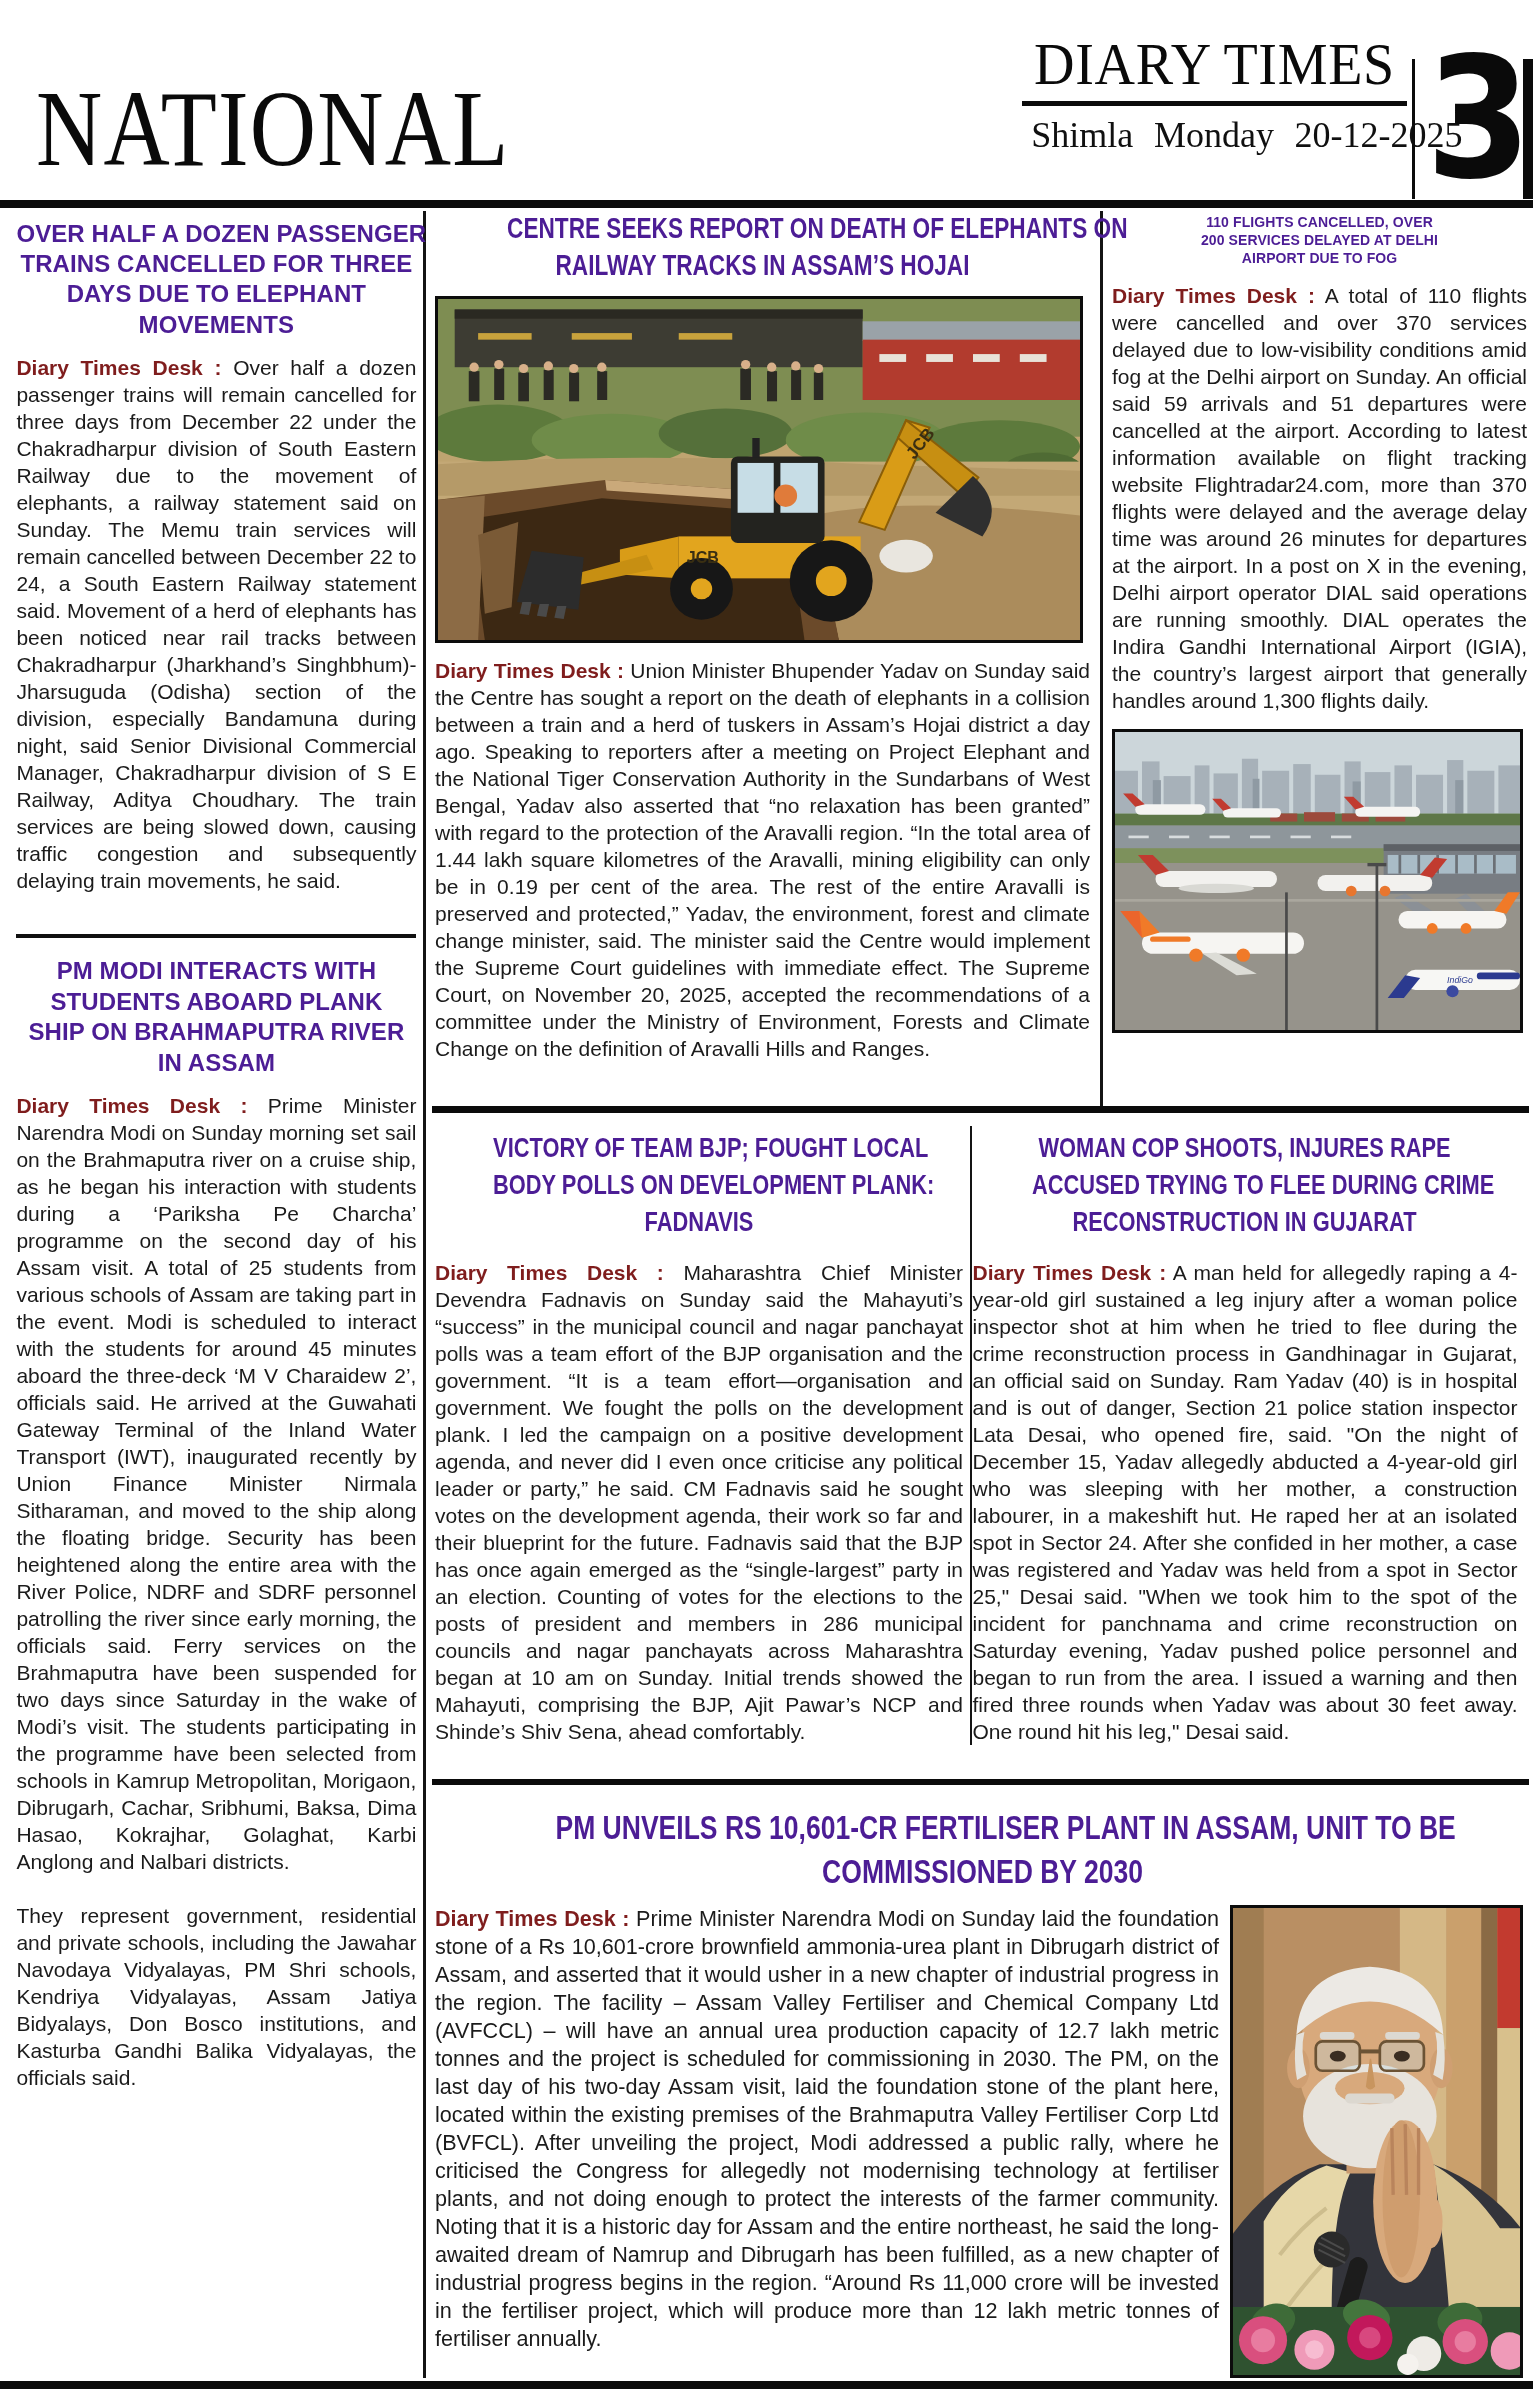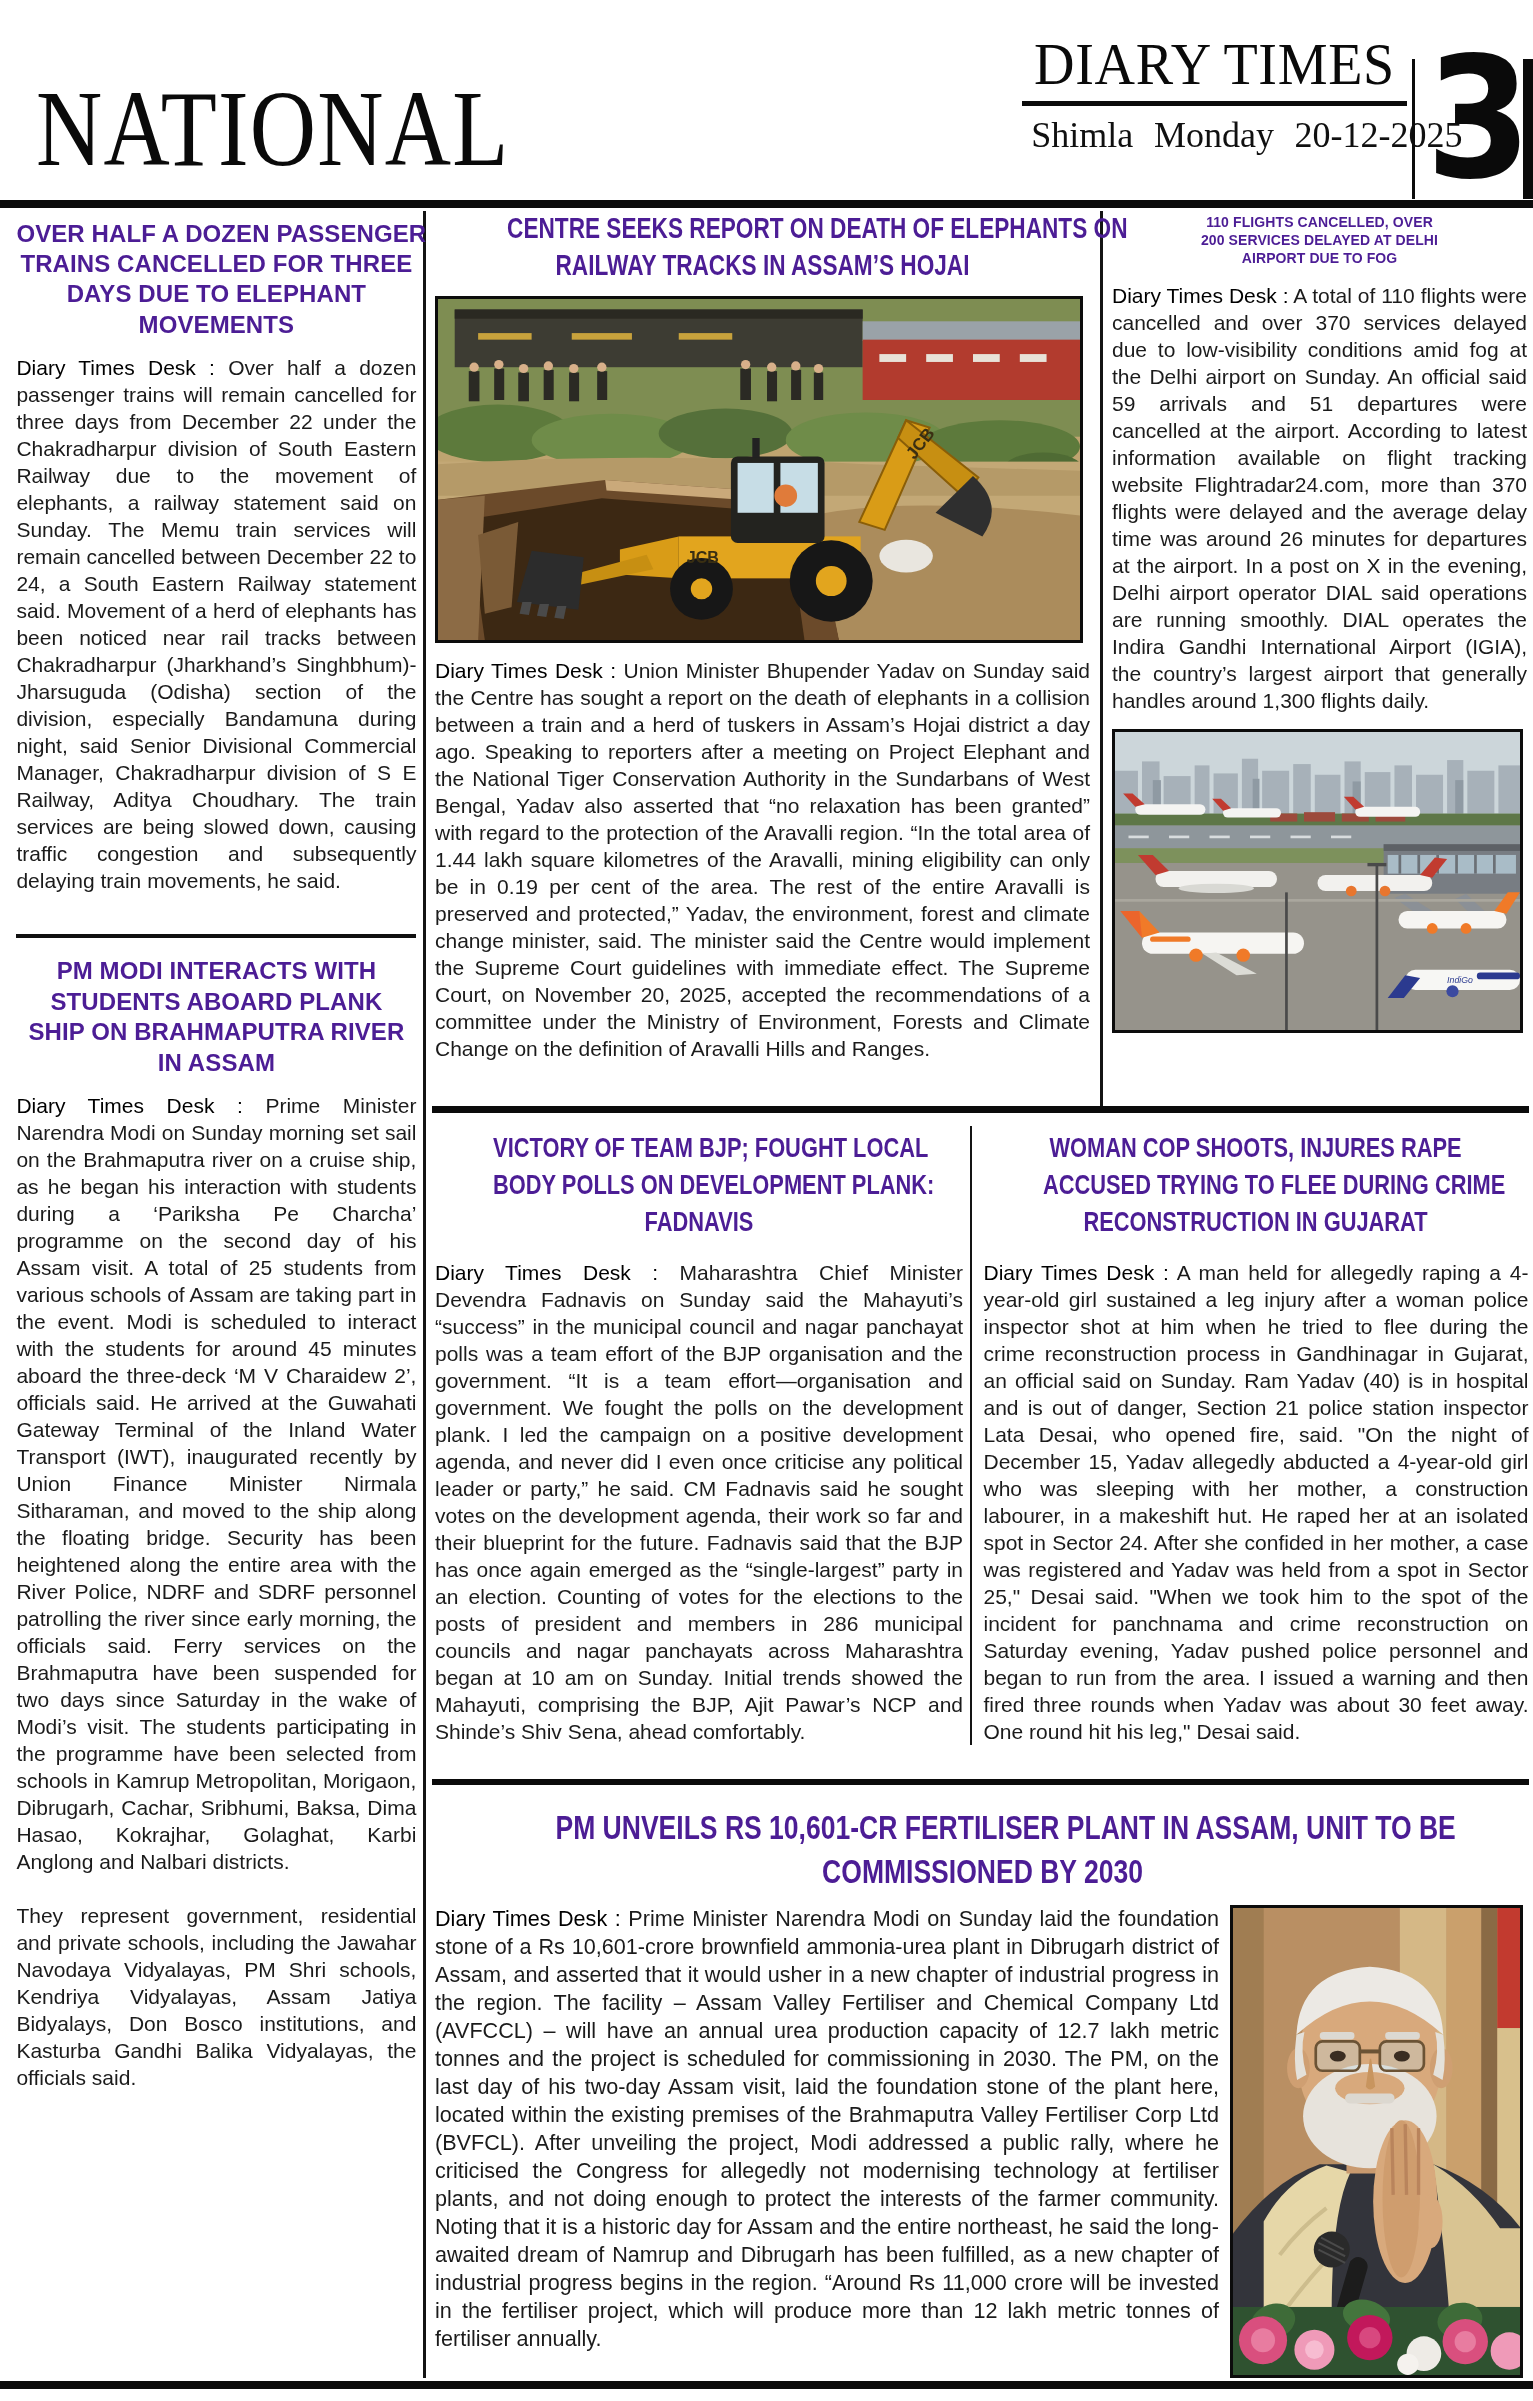--- a/index.html
+++ b/index.html
@@ -31,38 +31,38 @@
   .bottom-rule{position:absolute;left:0;top:2381px;width:1533px;height:8.2px;background:#0b0b0b;}
   .divider-left{height:4.1px;background:#101010;margin:40px 0 18px 0;}
 
   
   .col-left{position:absolute;left:16.4px;top:213px;width:400px;}
   .col-center{position:absolute;left:435px;top:207px;width:655px;}
   .col-right{position:absolute;left:1112px;top:207px;width:415px;}
   .midrow{position:absolute;left:435px;top:1126px;width:1095px;display:flex;}
   .mid-left{width:528px;}
   .mid-div{width:2.7px;background:#141414;margin:0 0 0 6.8px;}
-  .mid-right{width:545px;padding-left:11px;}
+  .mid-right{width:545px;padding-left:0;}
   .bottom-sec{position:absolute;left:435px;top:1798px;width:1095px;}
   .bottom-row{display:flex;margin-top:12.3px;}
   .bottom-body-wrap{width:784px;padding-right:11px;}
 
   
   .hl{font-weight:700;text-align:center;color:#4c1d95;margin:0;}
   .hl-line{display:block;white-space:nowrap;}
   .hl-sm{font-size:24px;line-height:1.27;letter-spacing:0.1px;}
   .hl-sm2{font-size:14px;line-height:1.3;letter-spacing:0.1px;}
   .hl-md{font-size:29px;line-height:1.3;}
   .hl-mdr{font-size:28px;line-height:1.32;}
   .hl-lg{font-size:34px;line-height:1.3;}
   .cond .hl-line{transform:scaleX(.78);transform-origin:50% 50%;}
 
   
   .body{font-size:21px;line-height:27px;text-align:justify;margin:0;color:#1b1b1b;}
-  .body .lead{font-weight:400;color:#000000;}
+  .body .lead{font-weight:700;color:#7f1d1d;}
   .mt{margin-top:27px;}
   .body-lg{font-size:21.6px;line-height:28px;}
   .col-left .hl{margin:5.5px 0 13.7px 0;}
   .col-center .hl{margin:2.7px 0 0 0;}
   .col-right .hl{margin:5.5px 0 15px 0;}
   .midrow .hl{margin:4.1px 0 18px 0;}
   .bottom-sec .hl{margin:6.8px 0 2.7px 0;}
 
   
   .photo{border:3.4px solid #0c0c0c;display:block;background:#ccc;}

